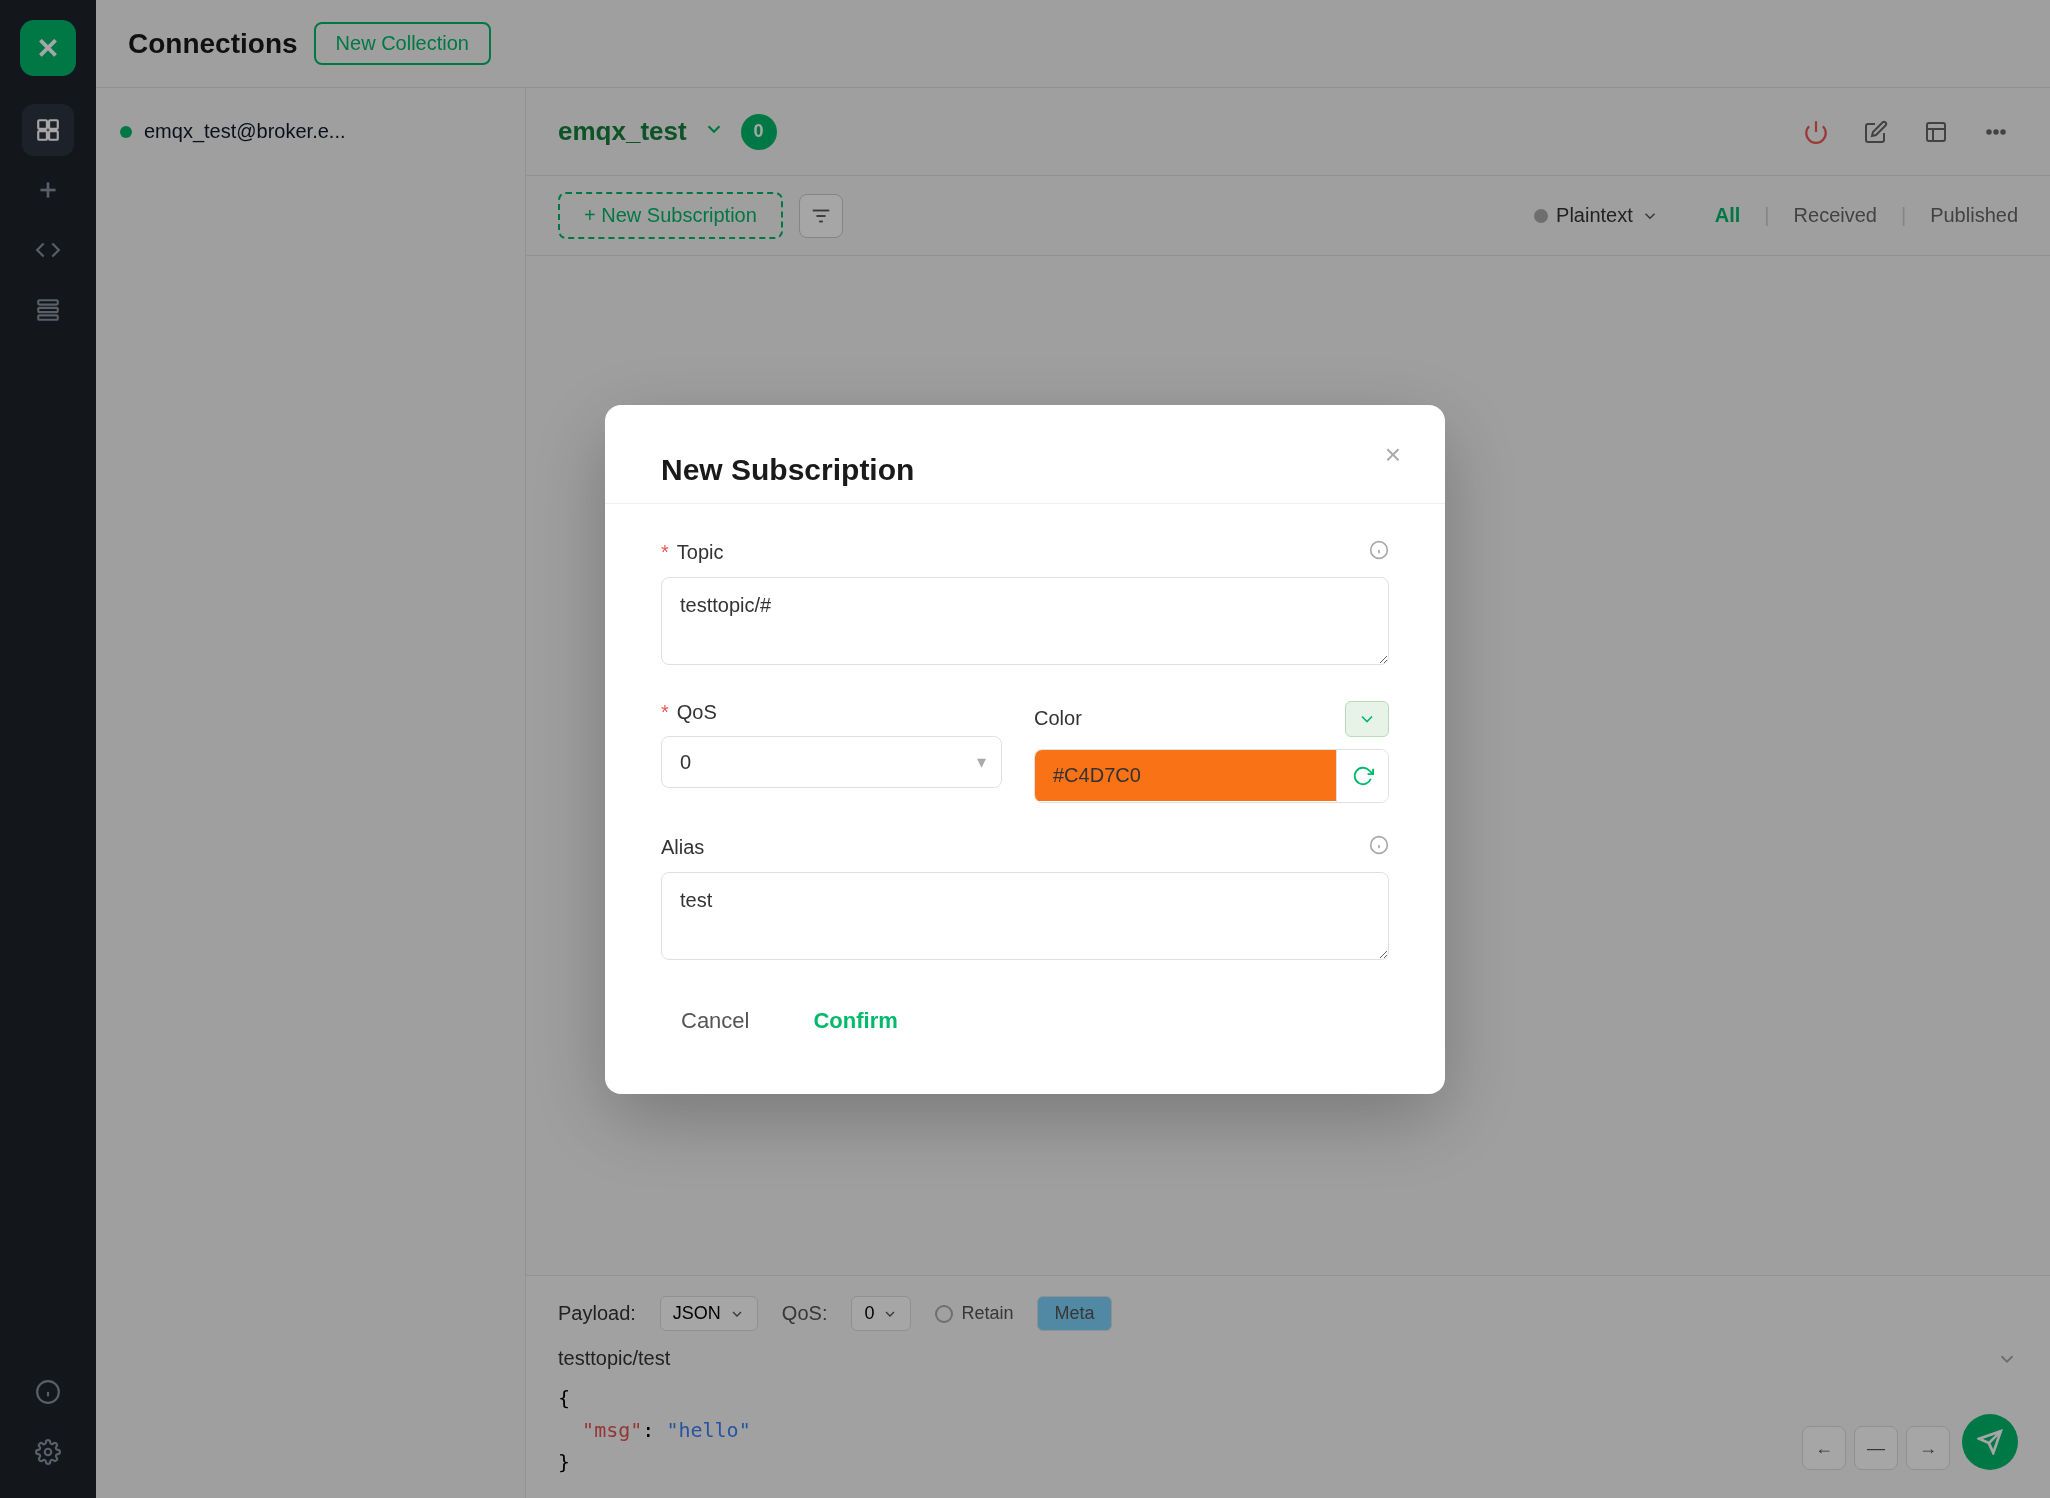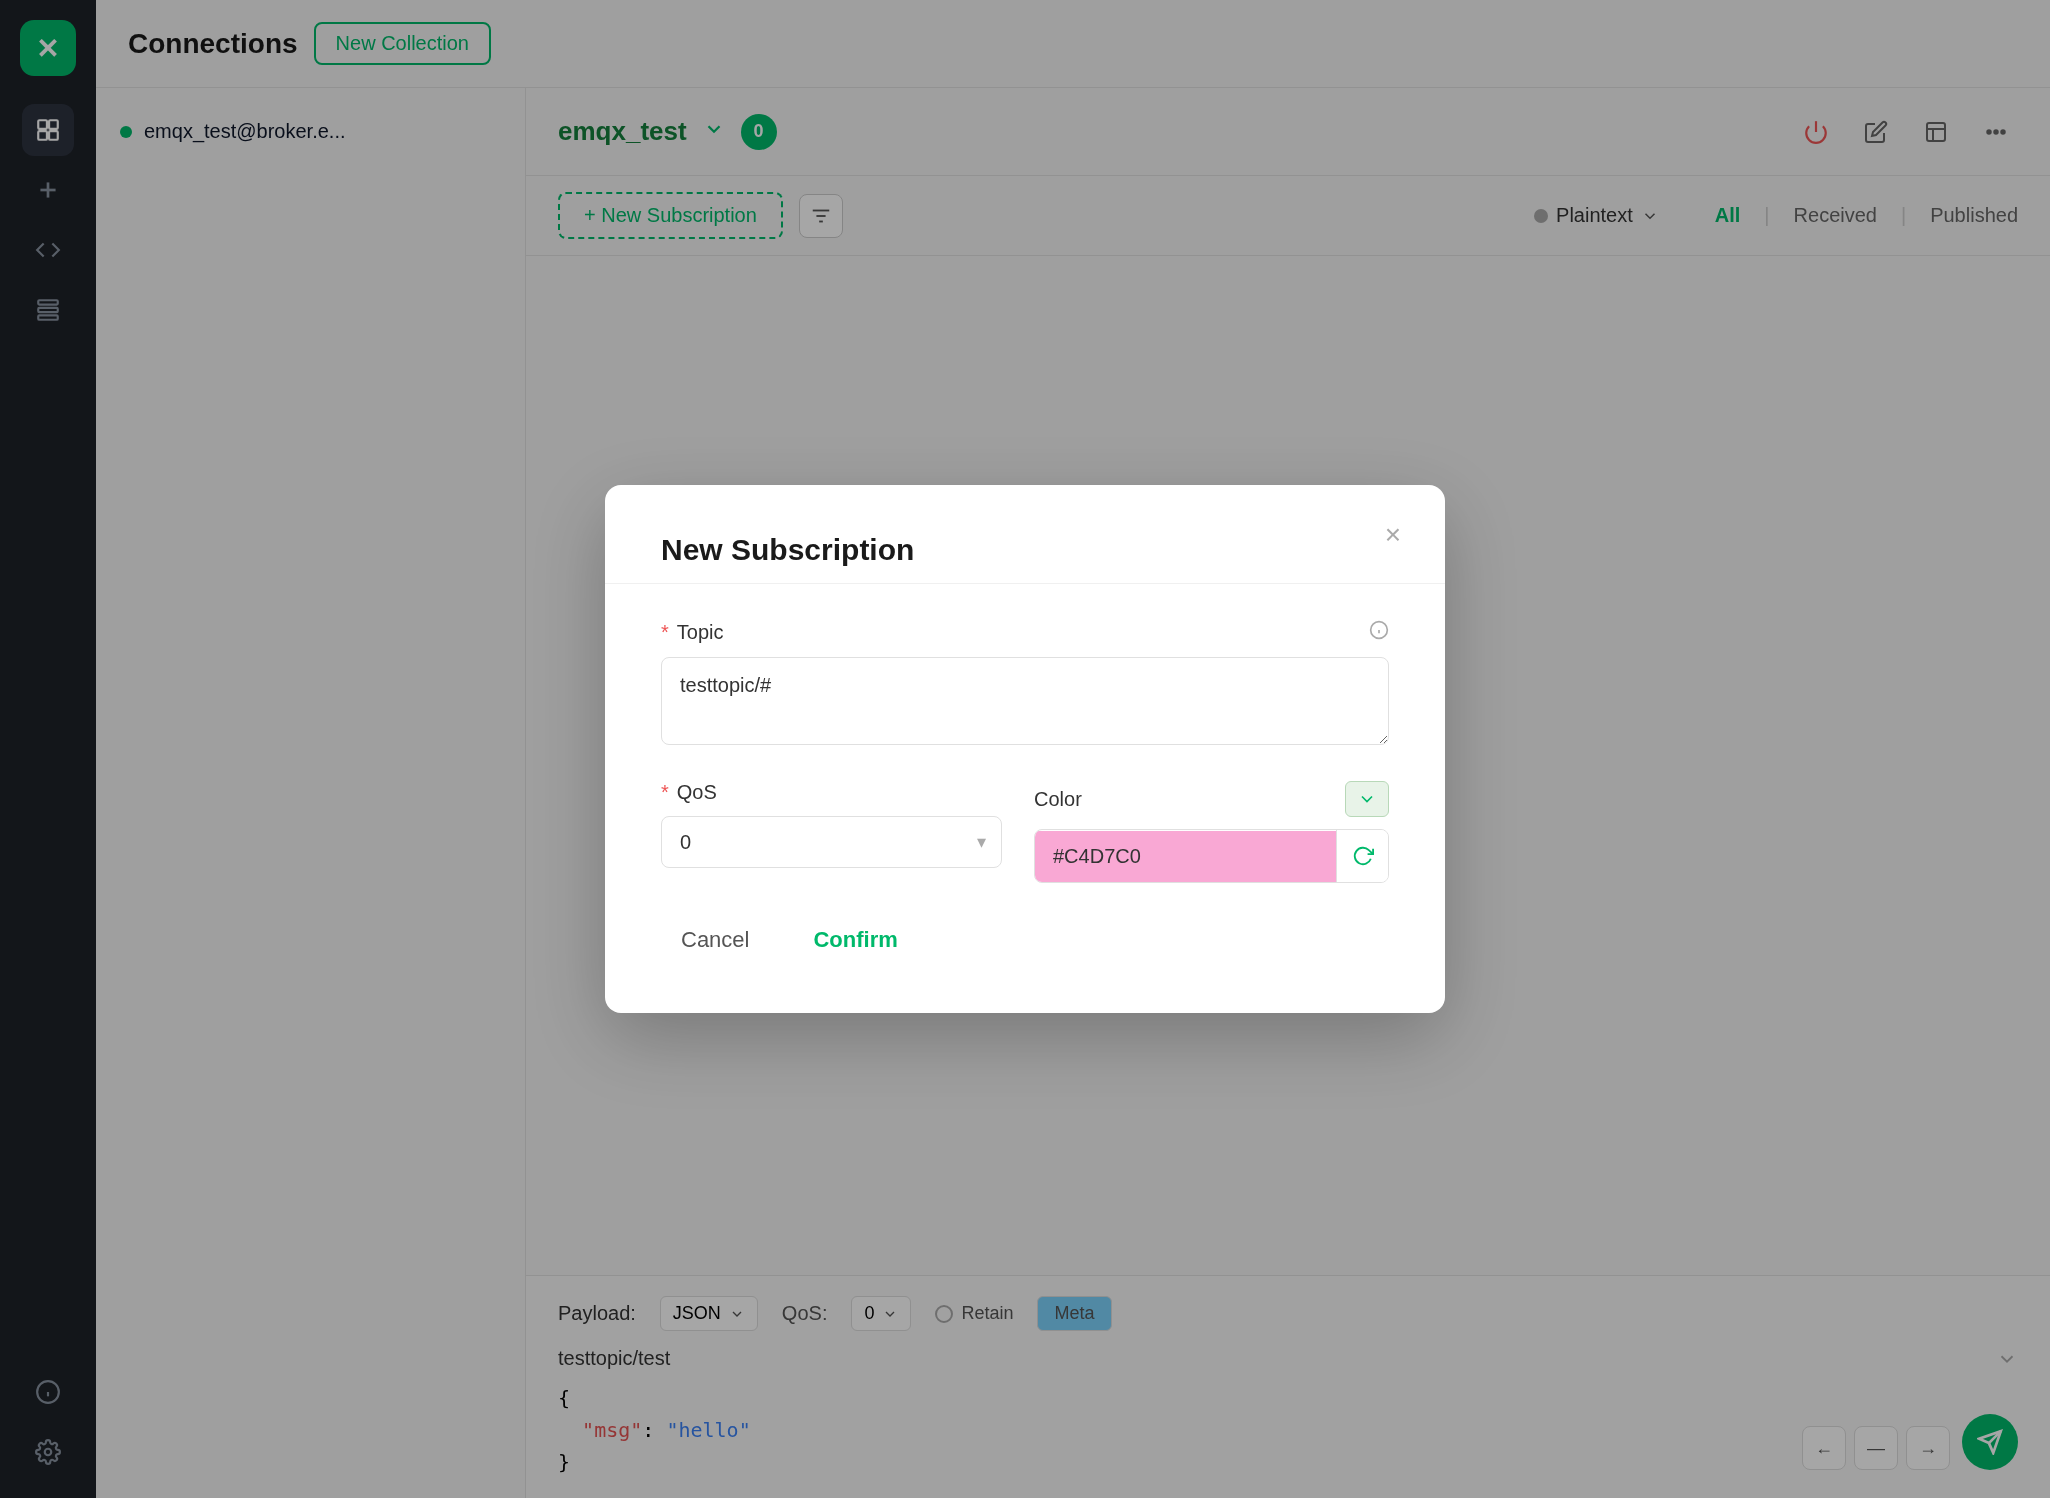--- a/index.html
+++ b/index.html
@@ -479,21 +479,21 @@
       border-radius: 8px;
       overflow: hidden;
     }
     .color-input {
       flex: 1;
       border: none;
       padding: 14px 18px;
       font-size: 20px;
       color: #333;
       outline: none;
-      background: #f9a8d4;
+      background: #f97316;
     }
     .color-refresh-btn {
       width: 52px;
       height: 52px;
       display: flex;
       align-items: center;
       justify-content: center;
       background: white;
       border: none;
       border-left: 1px solid #e0e0e0;
@@ -781,19 +781,32 @@
           <button class="color-refresh-btn">
             <svg width="22" height="22" viewBox="0 0 24 24" fill="none" stroke="#00b96b" stroke-width="2">
                 <polyline points="23 4 23 10 17 10"></polyline>
                 <path d="M20.49 15a9 9 0 1 1-2.12-9.36L23 10"></path>
               </svg>
           </button>
         </div>
       </div>
     </div>
 
+    <div class="form-row">
+      <div class="form-label">
+        <span>Alias</span>
+        <span class="info-icon">
+          <svg width="20" height="20" viewBox="0 0 24 24" fill="none" stroke="#aaa" stroke-width="2">
+              <circle cx="12" cy="12" r="10"></circle>
+              <line x1="12" y1="8" x2="12" y2="8" stroke-width="3"></line>
+              <line x1="12" y1="12" x2="12" y2="16"></line>
+            </svg>
+        </span>
+      </div>
+      <textarea class="form-textarea" style="">test</textarea>
+    </div>
 
     <div class="modal-footer">
       <button class="cancel-btn">Cancel</button>
       <button class="confirm-btn">Confirm</button>
     </div>
   </div>
 </div>
 
 </body></html>

